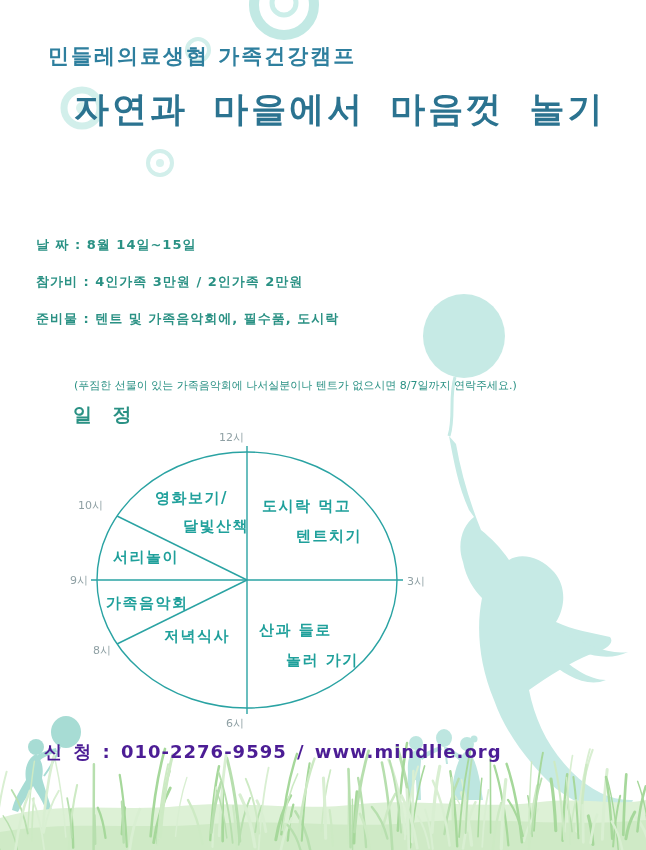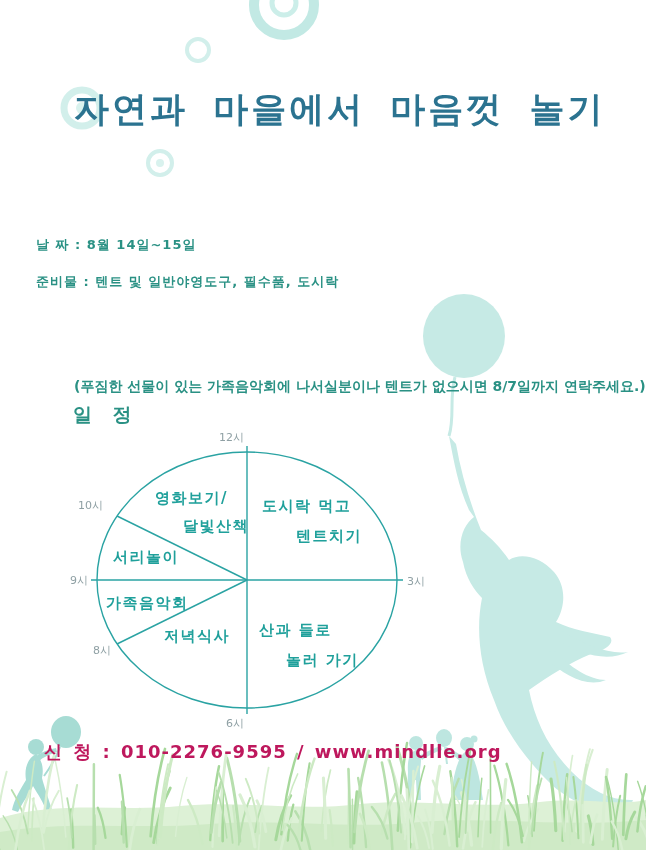--- a/index.html
+++ b/index.html
@@ -18,33 +18,33 @@
     position:absolute;left:38px;top:86px;width:600px;
     font-size:35px;font-weight:bold;letter-spacing:3px;word-spacing:10px;color:#2b7390;margin-left:36px;
   }
   .info{
     position:absolute;left:36px;top:226px;width:540px;
     font-size:13px;font-weight:bold;letter-spacing:1px;color:#2a9184;
   }
   .info .line{height:37px;line-height:37px;white-space:nowrap;}
   .note{
     position:absolute;left:74px;top:378px;width:560px;
-    font-size:14px;font-weight:bold;color:#2a9184;white-space:nowrap;
+    font-size:11px;font-weight:normal;color:#2a9184;white-space:nowrap;
   }
   .sched-heading{
     position:absolute;left:36px;top:402px;
     font-size:19px;font-weight:bold;letter-spacing:7px;color:#2a9184;margin-left:37px;
   }
   .clock{position:absolute;left:55px;top:423px;}
   .clock text{font-family:"DejaVu Sans","Liberation Sans",sans-serif;}
   .sector-label{font-size:15px;font-weight:bold;letter-spacing:1.5px;fill:#1fa09b;}
   .tick-label{font-size:11px;fill:#8fa0a4;}
   .contact{
     position:absolute;left:44px;top:740px;width:480px;
-    font-size:18px;font-weight:bold;letter-spacing:1px;word-spacing:3px;color:#be185d;
+    font-size:18px;font-weight:bold;letter-spacing:1px;word-spacing:3px;color:#4c1d95;
     white-space:nowrap;
   }
 </style>
 </head>
 <body>
 
 <div class="page">
 
   <svg class="layer decor" viewBox="0 0 646 850" aria-hidden="true">
 
@@ -241,25 +241,27 @@
           <path d="M15.2,851.8 Q19.6,815.2 29.8,790.9" stroke="#d9efd2" stroke-width="2.6" fill="none" stroke-linecap="round"></path>
           <path d="M354.5,831.8 Q358.7,783.3 368.6,750.9" stroke="#b7dfae" stroke-width="2.8" fill="none" stroke-linecap="round"></path>
           <path d="M232.7,842.9 Q228.5,800.7 218.7,772.5" stroke="#b7dfae" stroke-width="1.9" fill="none" stroke-linecap="round"></path>
           <path d="M236.9,851.7 Q235.8,824.4 233.1,806.2" stroke="#cdeac4" stroke-width="2.2" fill="none" stroke-linecap="round"></path>
           <path d="M521.9,842.3 Q517.3,795.3 506.6,763.9" stroke="#a6d89b" stroke-width="2.5" fill="none" stroke-linecap="round"></path>
         </g>
     </g>
   </svg>
 
   <div class="layer content">
+    <div class="subtitle">민들레의료생협 가족건강캠프</div>
     <div class="title">자연과 마을에서 마음껏 놀기</div>
 
     <div class="info">
       <div class="line">날 짜 : 8월 14일~15일</div>
-      <div class="line">준비물 : 텐트 및 일반야영도구, 필수품, 도시락</div>
+      <div class="line">참가비 : 4인가족 3만원 / 2인가족 2만원</div>
+      <div class="line">준비물 : 텐트 및 가족음악회에, 필수품, 도시락</div>
     </div>
 
     <div class="note">(푸짐한 선물이 있는 가족음악회에 나서실분이나 텐트가 없으시면 8/7일까지 연락주세요.)</div>
 
     <div class="sched-heading">일 정</div>
 
     <svg class="clock" width="385" height="318" viewBox="0 0 385 318">
       <g stroke="#2aa3a3" stroke-width="1.4" fill="none">
         <ellipse cx="192" cy="157" rx="150" ry="128"></ellipse>
         <line x1="192" y1="23" x2="192" y2="291"></line>

